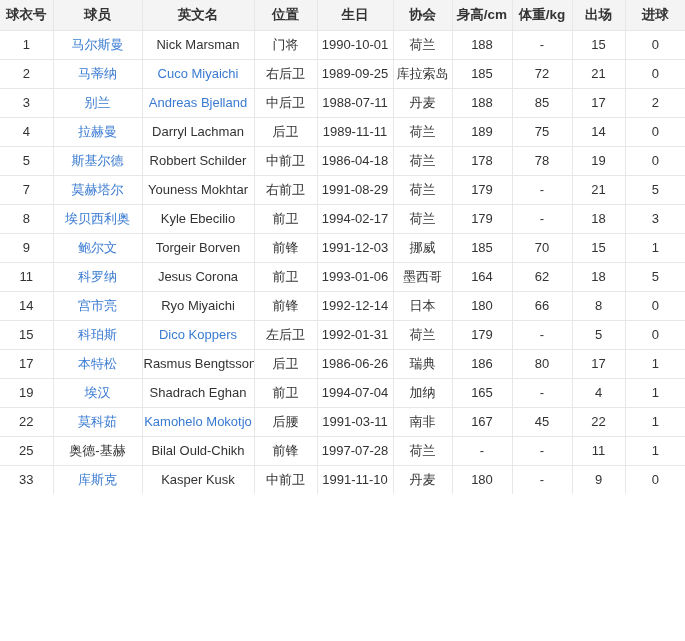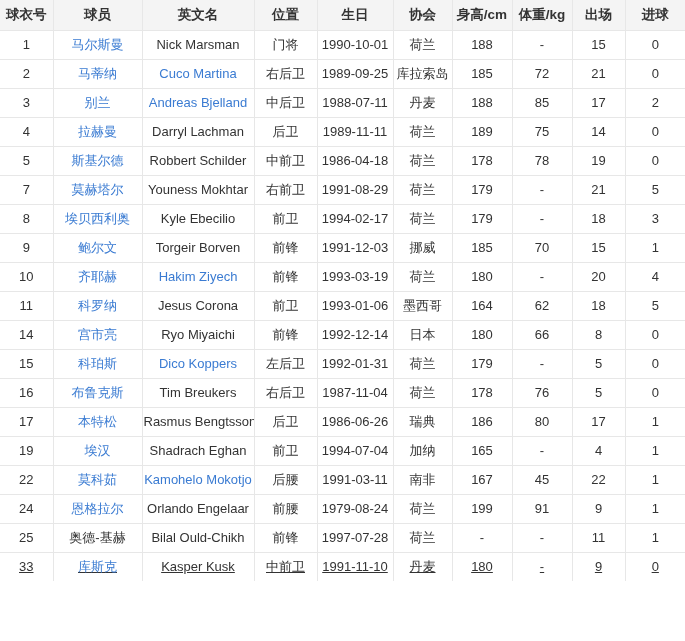--- a/index.html
+++ b/index.html
@@ -47,21 +47,21 @@
   }
   table.roster td {
     height: 29px;
     font-size: 13px;
     color: var(--text);
   }
   table.roster th:first-child,
   table.roster td:first-child { border-left: none; }
   table.roster th:last-child,
   table.roster td:last-child { border-right: none; }
-  table.roster tbody tr:last-child td { border-bottom: none; text-decoration: underline; }
+  table.roster tbody tr:last-child td { border-bottom: none; }
   a.link {
     color: var(--link);
     text-decoration: none;
     cursor: pointer;
   }
 </style>
 </head>
 <body>
 
 <div class="page">
@@ -101,21 +101,21 @@
           <td>1990-10-01</td>
           <td>荷兰</td>
           <td>188</td>
           <td>-</td>
           <td>15</td>
           <td>0</td>
         </tr>
         <tr>
           <td>2</td>
           <td><a class="link">马蒂纳</a></td>
-          <td><a class="link">Cuco Martina</a></td>
+          <td><a class="link">Cuco Miyaichi</a></td>
           <td>右后卫</td>
           <td>1989-09-25</td>
           <td>库拉索岛</td>
           <td>185</td>
           <td>72</td>
           <td>21</td>
           <td>0</td>
         </tr>
         <tr>
           <td>3</td>
@@ -183,32 +183,20 @@
           <td>Torgeir Borven</td>
           <td>前锋</td>
           <td>1991-12-03</td>
           <td>挪威</td>
           <td>185</td>
           <td>70</td>
           <td>15</td>
           <td>1</td>
         </tr>
         <tr>
-          <td>10</td>
-          <td><a class="link">齐耶赫</a></td>
-          <td><a class="link">Hakim Ziyech</a></td>
-          <td>前锋</td>
-          <td>1993-03-19</td>
-          <td>荷兰</td>
-          <td>180</td>
-          <td>-</td>
-          <td>20</td>
-          <td>4</td>
-        </tr>
-        <tr>
           <td>11</td>
           <td><a class="link">科罗纳</a></td>
           <td>Jesus Corona</td>
           <td>前卫</td>
           <td>1993-01-06</td>
           <td>墨西哥</td>
           <td>164</td>
           <td>62</td>
           <td>18</td>
           <td>5</td>
@@ -231,32 +219,20 @@
           <td><a class="link">Dico Koppers</a></td>
           <td>左后卫</td>
           <td>1992-01-31</td>
           <td>荷兰</td>
           <td>179</td>
           <td>-</td>
           <td>5</td>
           <td>0</td>
         </tr>
         <tr>
-          <td>16</td>
-          <td><a class="link">布鲁克斯</a></td>
-          <td>Tim Breukers</td>
-          <td>右后卫</td>
-          <td>1987-11-04</td>
-          <td>荷兰</td>
-          <td>178</td>
-          <td>76</td>
-          <td>5</td>
-          <td>0</td>
-        </tr>
-        <tr>
           <td>17</td>
           <td><a class="link">本特松</a></td>
           <td>Rasmus Bengtsson</td>
           <td>后卫</td>
           <td>1986-06-26</td>
           <td>瑞典</td>
           <td>186</td>
           <td>80</td>
           <td>17</td>
           <td>1</td>
@@ -279,32 +255,20 @@
           <td><a class="link">Kamohelo Mokotjo</a></td>
           <td>后腰</td>
           <td>1991-03-11</td>
           <td>南非</td>
           <td>167</td>
           <td>45</td>
           <td>22</td>
           <td>1</td>
         </tr>
         <tr>
-          <td>24</td>
-          <td><a class="link">恩格拉尔</a></td>
-          <td>Orlando Engelaar</td>
-          <td>前腰</td>
-          <td>1979-08-24</td>
-          <td>荷兰</td>
-          <td>199</td>
-          <td>91</td>
-          <td>9</td>
-          <td>1</td>
-        </tr>
-        <tr>
           <td>25</td>
           <td>奥德-基赫</td>
           <td>Bilal Ould-Chikh</td>
           <td>前锋</td>
           <td>1997-07-28</td>
           <td>荷兰</td>
           <td>-</td>
           <td>-</td>
           <td>11</td>
           <td>1</td>

